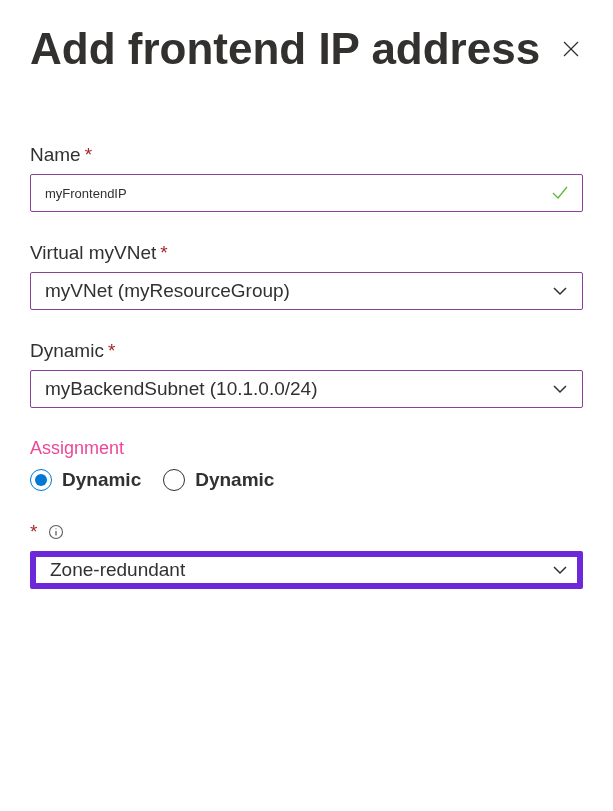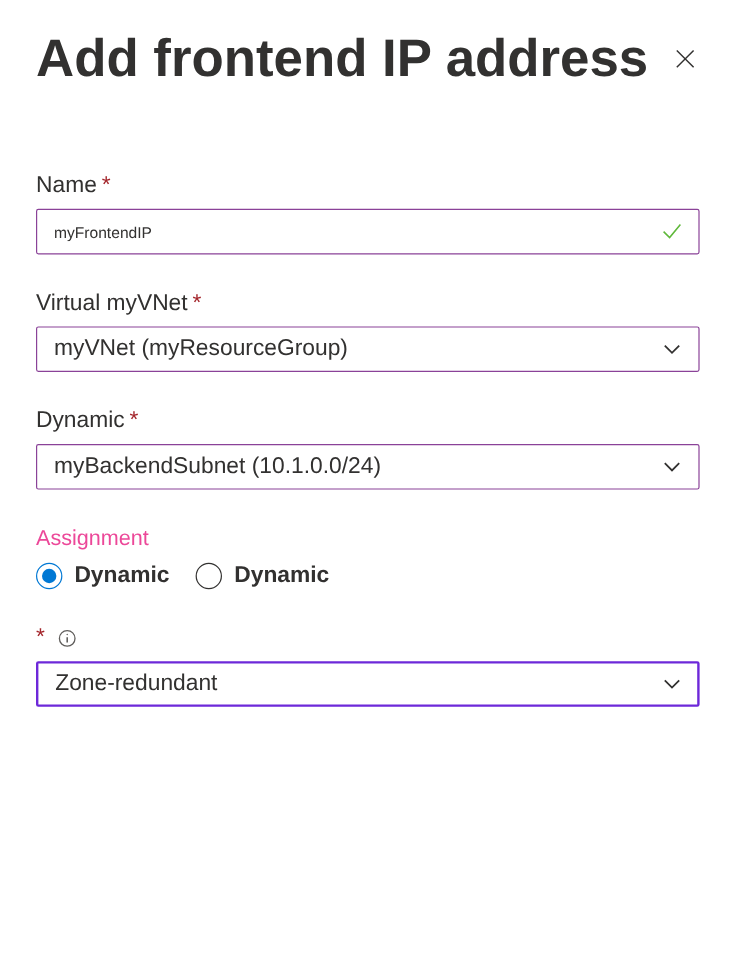--- a/index.html
+++ b/index.html
@@ -91,21 +91,21 @@
       font-size: 19px;
       border: 1px solid #8a4298;
       border-radius: 2px;
       display: flex;
       align-items: center;
       background: #ffffff;
       cursor: pointer;
       color: #323130;
     }
     .select-box.gray-border {
-      border: 2px solid #6d28d9;
+      border: 6px solid #6d28d9;
     }
     .chevron-icon {
       position: absolute;
       right: 14px;
       top: 50%;
       transform: translateY(-50%);
       pointer-events: none;
       display: flex;
       align-items: center;
       justify-content: center;

